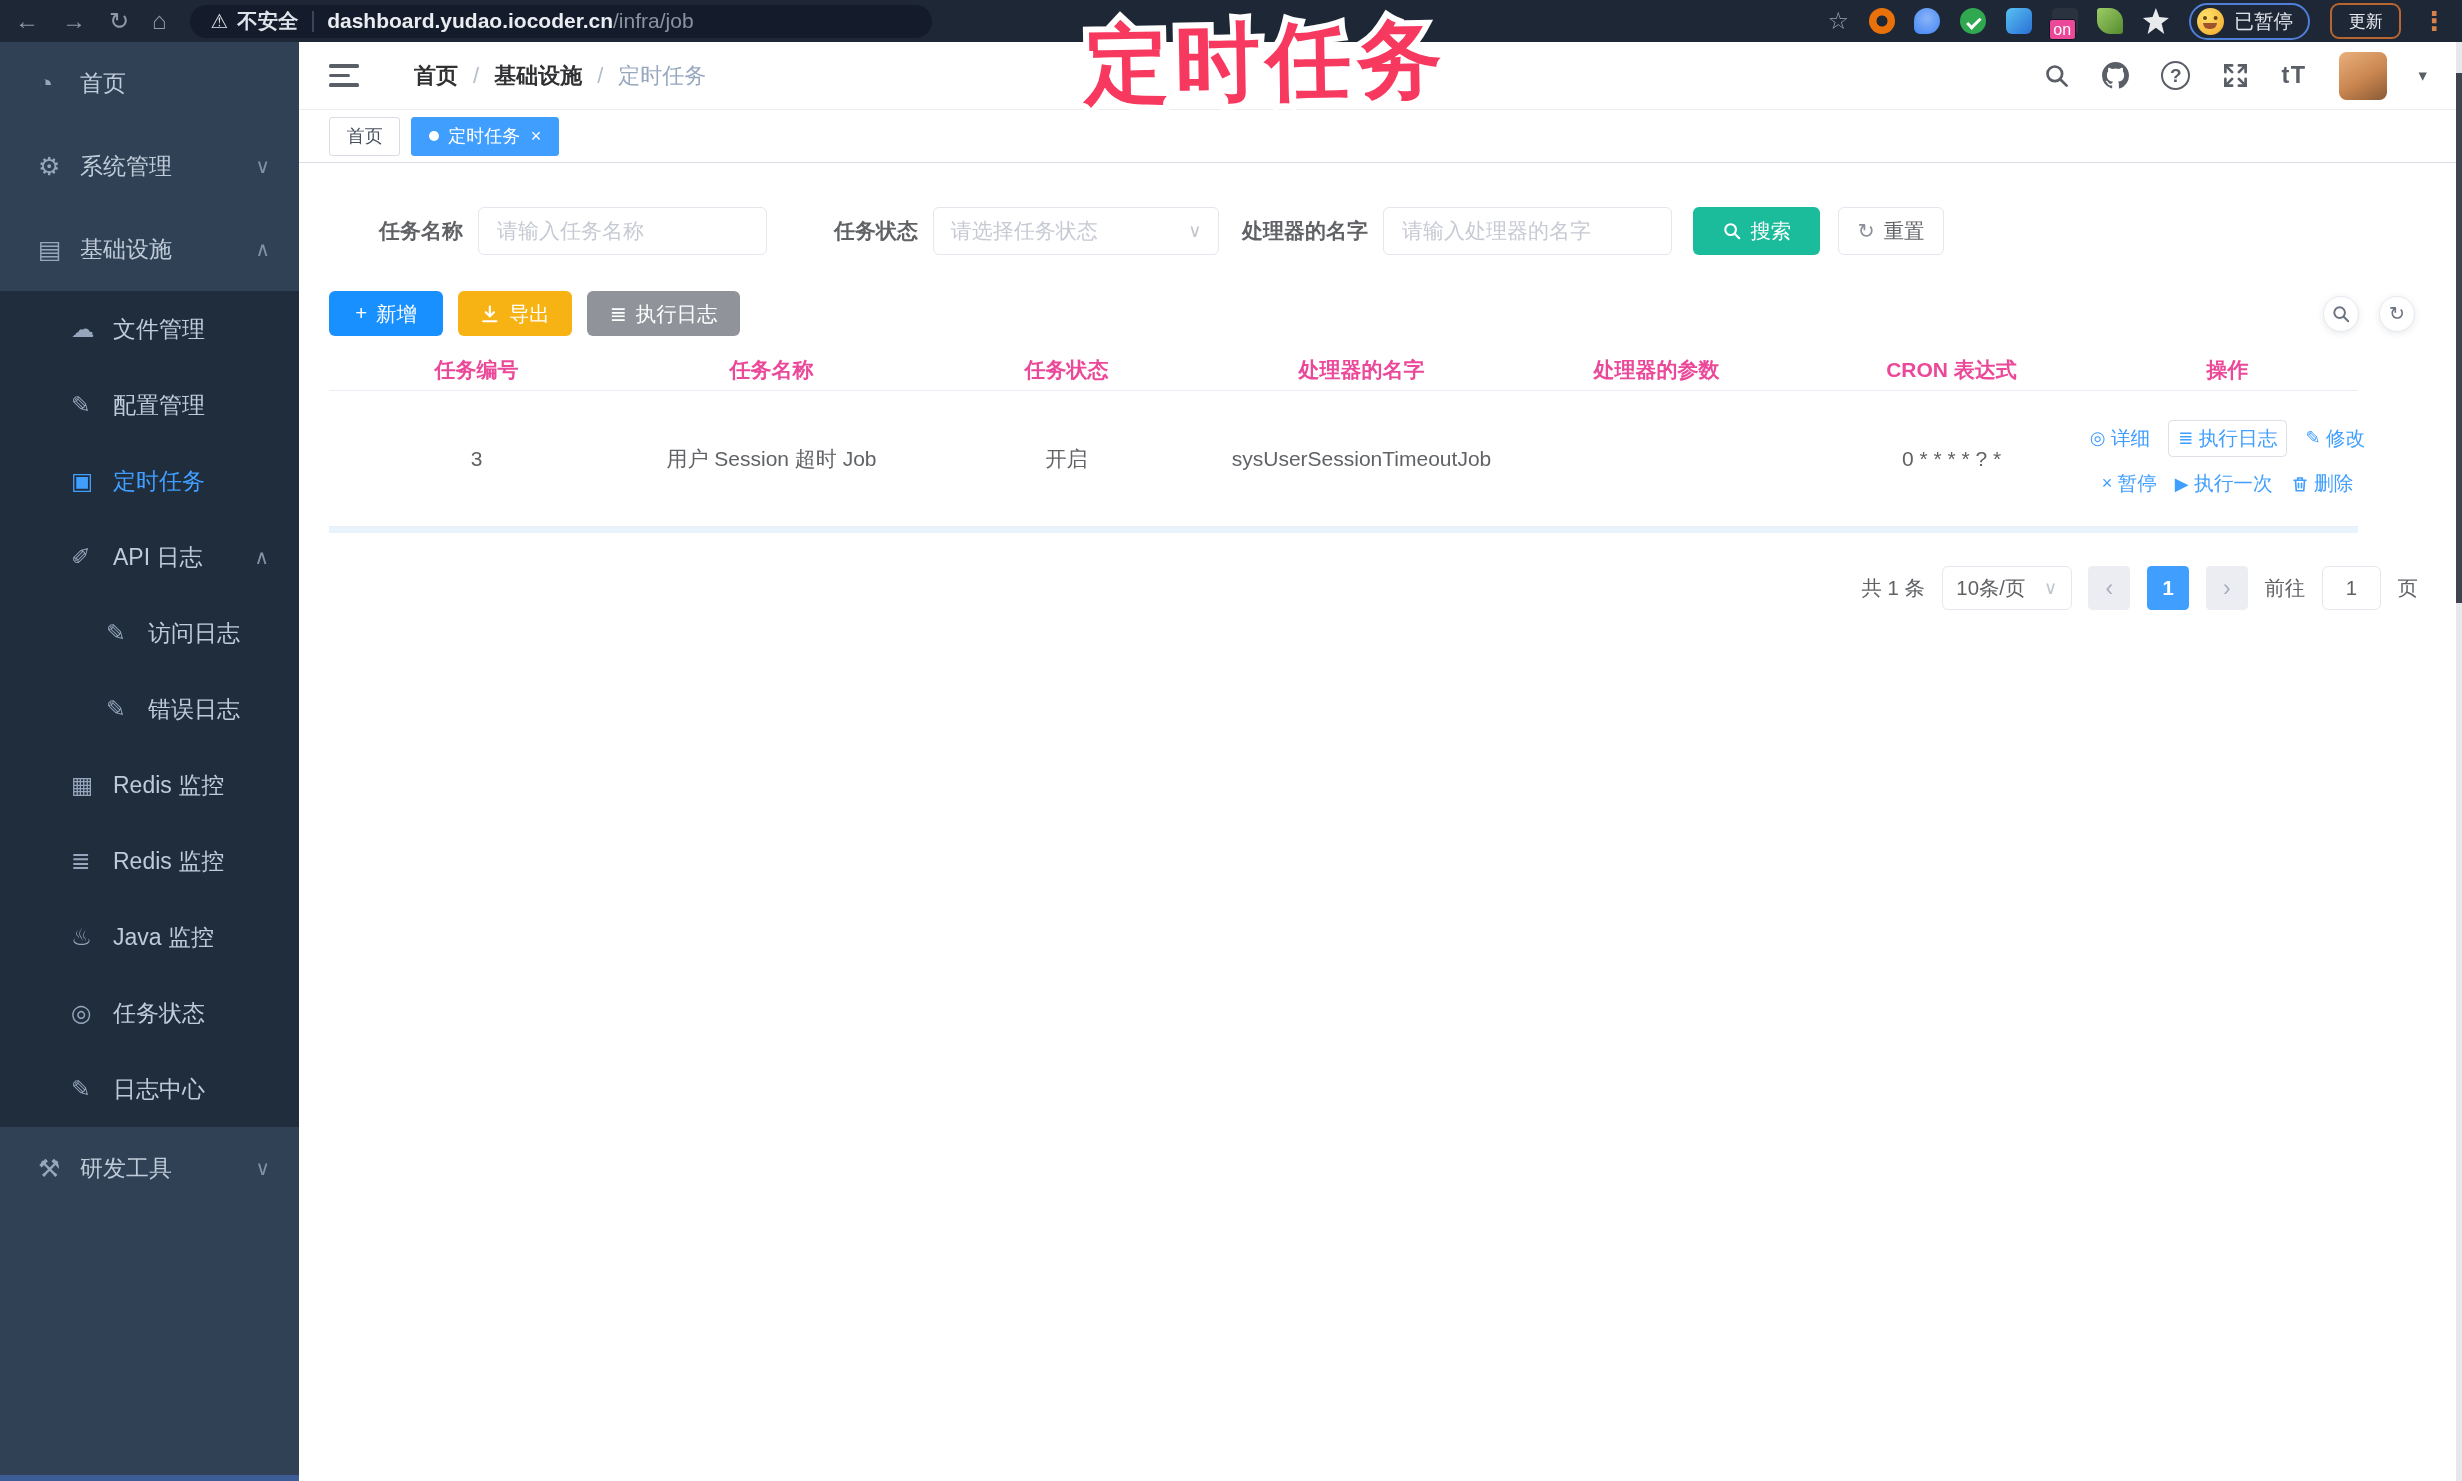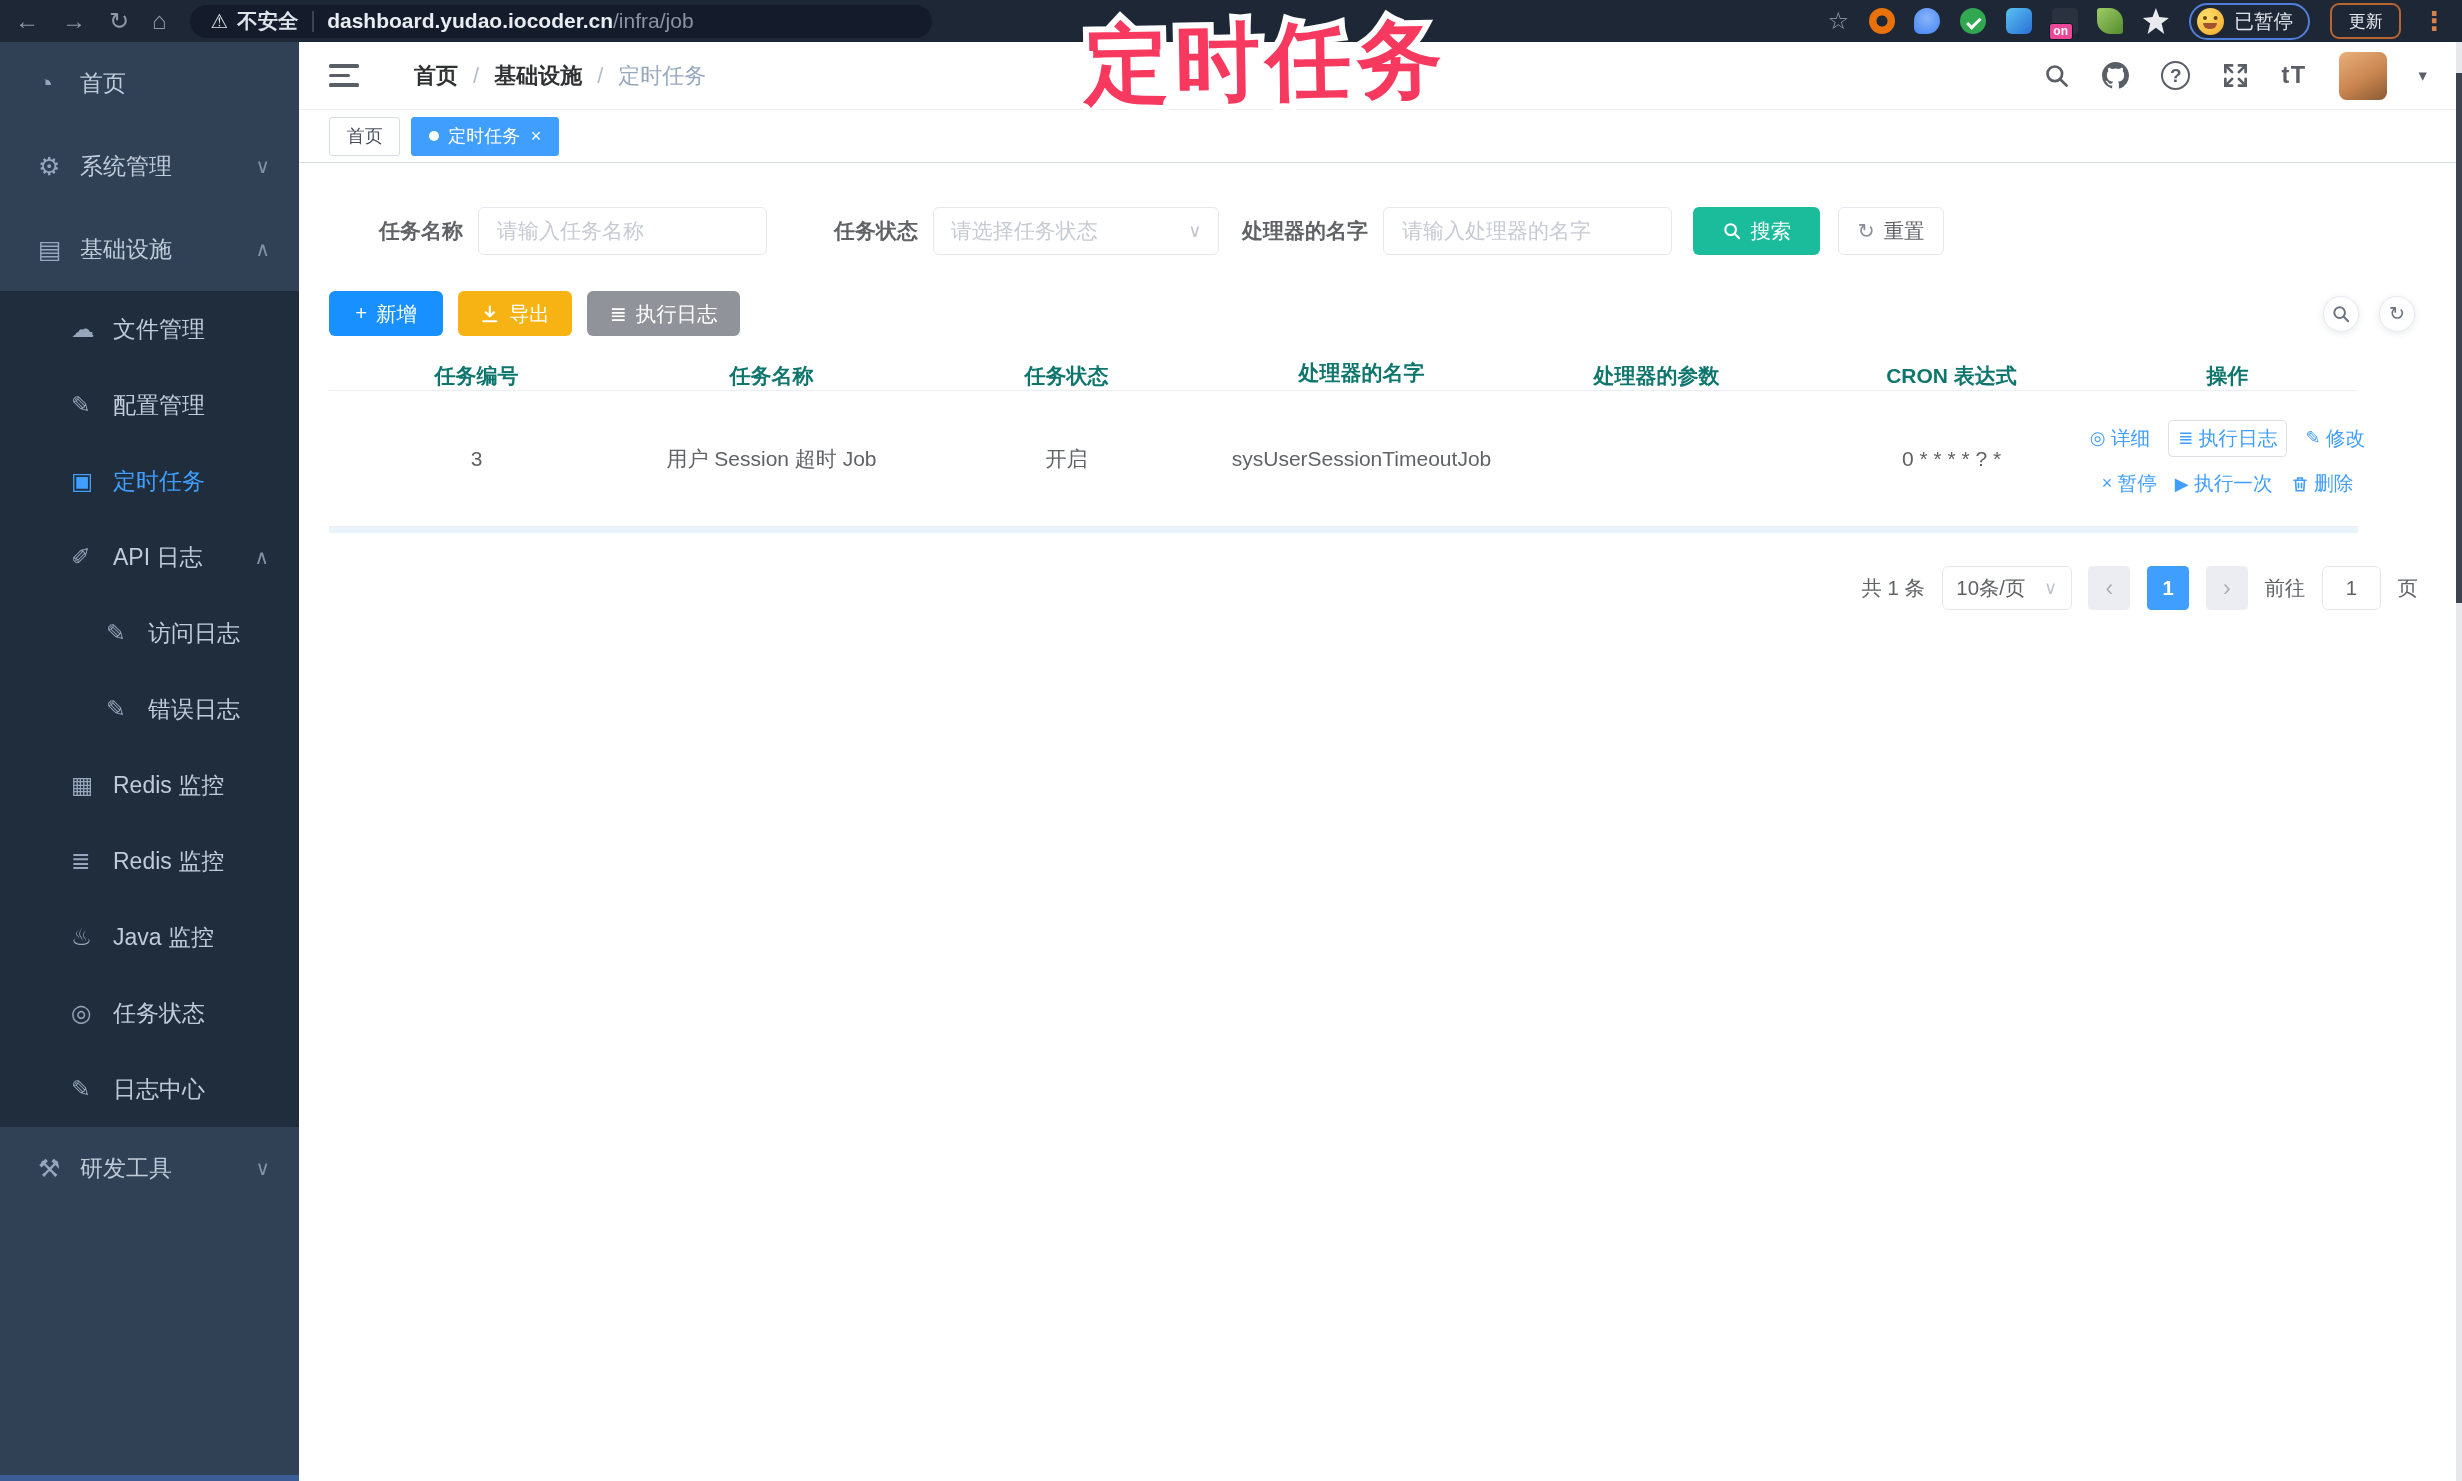--- a/index.html
+++ b/index.html
@@ -22,22 +22,22 @@
   .browser-right { margin-left:auto; display:flex; align-items:center; gap:19.7px; }
   .star-glyph { color:#9aa3af; font-size:24px; }
   .ext-icon { width:26px; height:26px; border-radius:50%; position:relative; }
   .ext-orange { background:radial-gradient(circle, #1e2736 28%, #e8710a 32%); }
   .ext-drop { background:radial-gradient(circle at 50% 40%, #8ab4f8, #4285f4); border-radius:50% 50% 50% 6px; }
   .ext-green { background:#2fa84f; }
   .ext-green::after { content:""; position:absolute; left:6.8px; top:9.8px; width:10.6px; height:5.3px;
     border-left:3px solid #fff; border-bottom:3px solid #fff; transform:rotate(-45deg); }
   .ext-blue { background:linear-gradient(135deg,#58c2f1,#2a6fd6); border-radius:6px; }
   .ext-dark { background:#2a3240; border-radius:4.5px; }
-  .on-badge { position:absolute; left:-3px; bottom:-6px; background:#ec4899; color:#fff; font-size:12px;
-    font-weight:700; padding:0.8px 3.8px; border-radius:3px; border:1.5px solid #0f1722; line-height:1.1; }
+  .on-badge { position:absolute; left:-3px; bottom:-6px; background:#ec4899; color:#fff; font-size:16px;
+    font-weight:400; padding:0.8px 3.8px; border-radius:3px; border:1.5px solid #0f1722; line-height:1.1; }
   .ext-leaf { background:linear-gradient(135deg,#9ccc65,#558b2f); border-radius:3px 13.6px 3px 13.6px; }
   .ext-light { background:#e8eaed; clip-path:polygon(50% 0,63% 35%,100% 38%,72% 60%,82% 100%,50% 76%,18% 100%,28% 60%,0 38%,37% 35%); border-radius:0; }
   .chip-paused { display:flex; align-items:center; gap:10.6px; border:2.3px solid #4f7fd8; border-radius:21px;
     padding:3px 15px 3px 6px; color:#dfe3ea; font-size:19.7px; }
   .emoji-face { width:27px; height:27px; border-radius:50%;
     background:radial-gradient(circle at 35% 30%, #ffe16b, #f6b73c 70%, #e09a20); position:relative; }
   .emoji-face::before { content:""; position:absolute; left:6px; top:8.3px; width:4.5px; height:4.5px; border-radius:50%;
     background:#6b4513; box-shadow:10.6px 0 0 #6b4513; }
   .emoji-face::after { content:""; position:absolute; left:6.8px; top:15px; width:13.6px; height:6.8px;
     border-radius:0 0 13.6px 13.6px; background:#a0522d; }
@@ -121,21 +121,21 @@
   .btn-add { width:114px; height:45px; background:#1890ff; color:#fff; }
   .btn-export { width:114px; height:45px; background:#f7b214; color:#fff; }
   .btn-log { width:153px; height:45px; background:#909399; color:#fff; }
   .tool-circles { margin-left:auto; display:flex; gap:19.7px; }
   .circle-btn { width:36px; height:36px; border-radius:50%; background:#fff; border:0.8px solid #e6e9f0;
     box-shadow:0 1.5px 7.6px rgba(30,40,60,.10); display:flex; align-items:center; justify-content:center;
     color:#6b7280; font-size:19px; cursor:pointer; }
 
   
   .table { position:absolute; top:308px; left:30px; width:2029px; font-size:21px; color:#606266; }
-  .t-head { display:flex; height:41px; align-items:flex-end; font-weight:700; color:#0f766e; border-bottom:1.5px solid #ebeef5; }
+  .t-head { display:flex; height:41px; align-items:center; font-weight:700; color:#ec4899; border-bottom:1.5px solid #ebeef5; }
   .t-row { display:flex; min-height:136px; align-items:center; border-bottom:1.5px solid #ebeef5; }
   .tc { text-align:center; padding:0 16.7px; }
   .c0{width:295px}.c1{width:295px}.c2{width:295px}
   .c3{width:295px; word-break:break-all; line-height:1.6;}
   .c4{width:295px}.c5{width:295px}.c6{width:257px}
   .t-strip { height:6px; background:#e9f3fc; }
   .ops { display:flex; flex-direction:column; gap:13.6px; align-items:center; }
   .ops-line { display:flex; gap:18px; align-items:center; }
   .op { color:#409eff; font-size:19.7px; display:flex; align-items:center; gap:5.3px; white-space:nowrap; cursor:pointer; }
   .op .ic { font-size:18px; }

